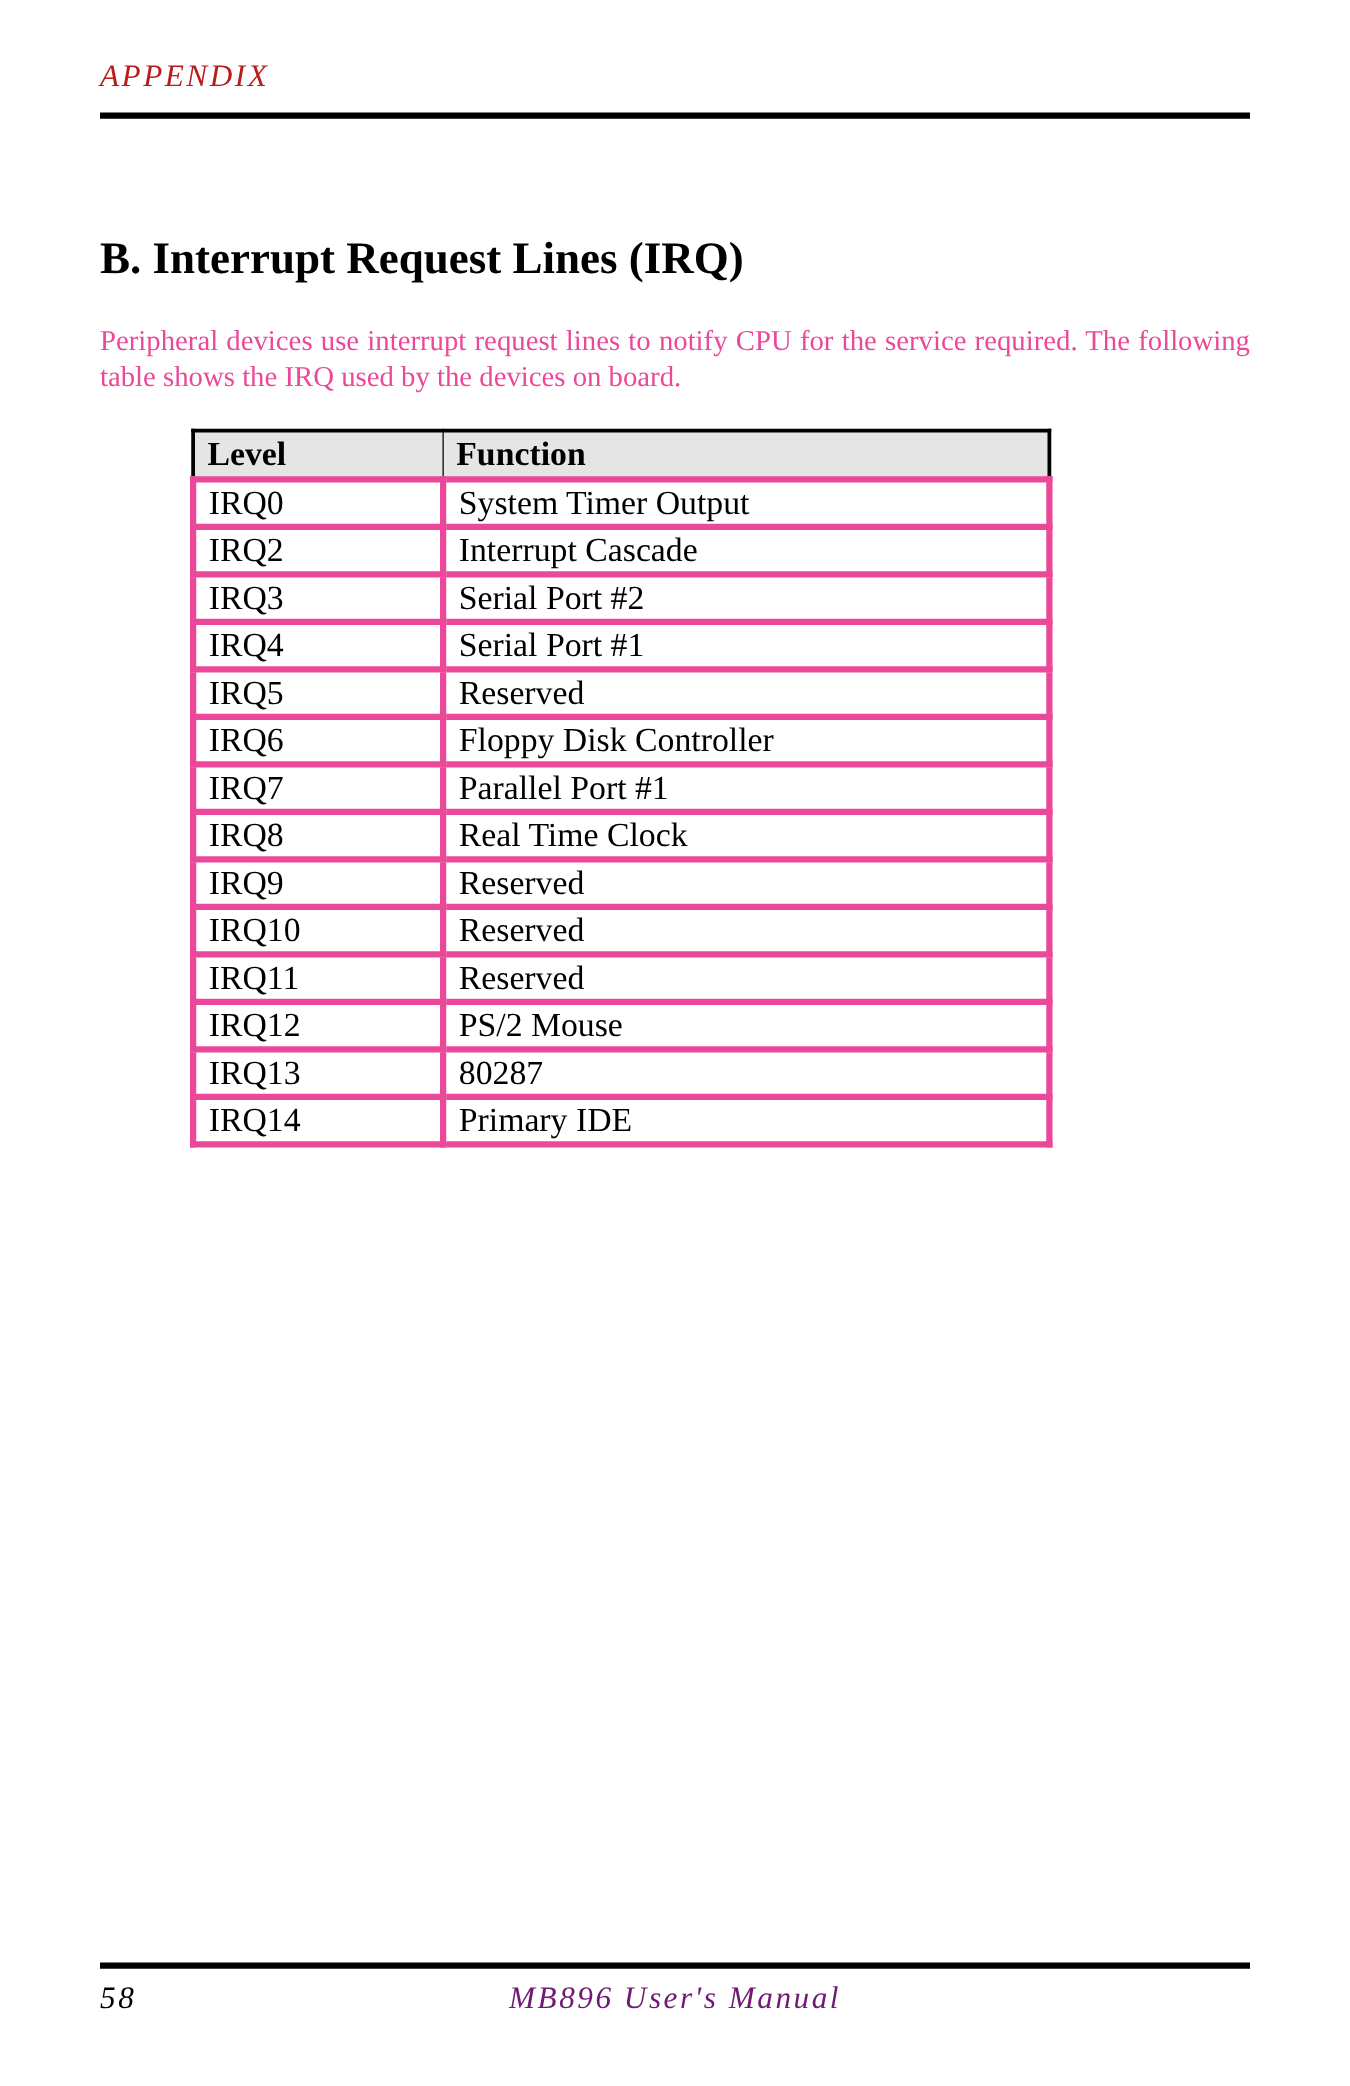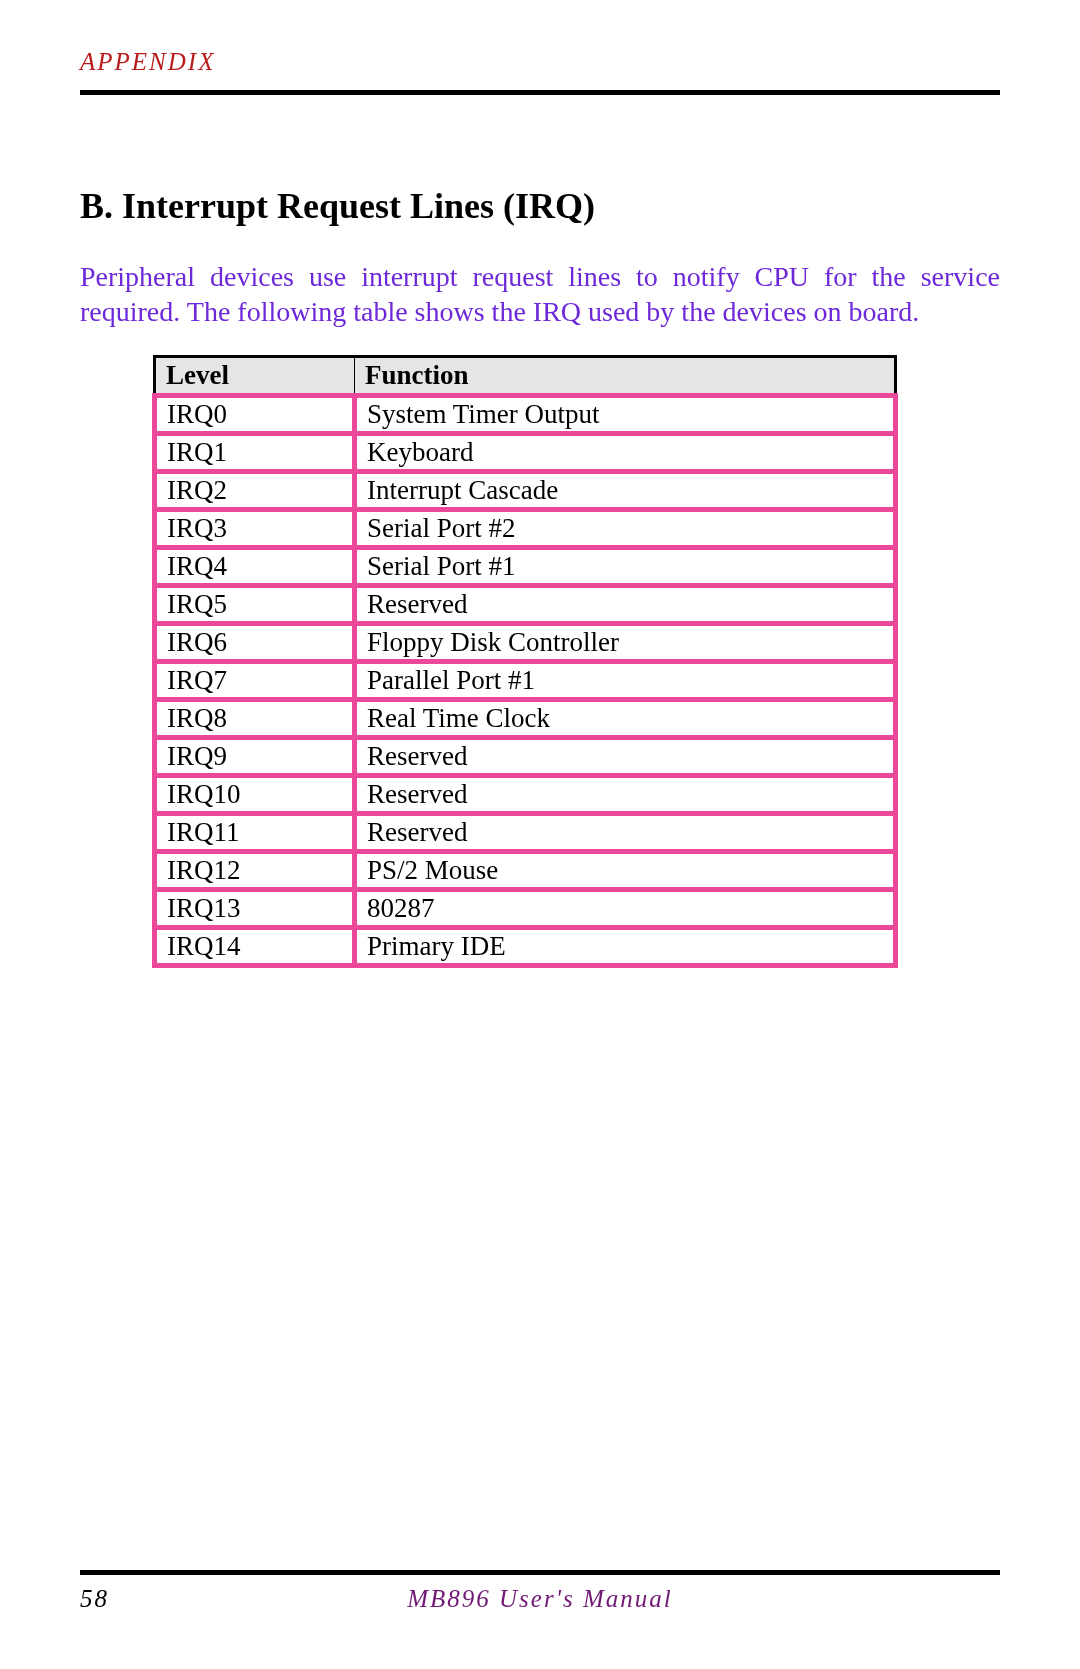--- a/index.html
+++ b/index.html
@@ -33,30 +33,30 @@
     .content {
       padding-top: 90px;
     }
     .section-heading {
       font-size: 36px;
       font-weight: bold;
       color: #000;
       margin-bottom: 32px;
     }
     .intro-text {
-      font-size: 28px;
-      color: #6d28d9;
+      font-size: 23px;
+      color: #ec4899;
       line-height: 1.25;
       text-align: justify;
       margin-bottom: 26px;
     }
     .irq-table {
       border-collapse: collapse;
       margin-left: 72px;
-      width: 746px;
+      width: 690px;
     }
     .irq-table th {
       background: #e5e5e5;
       font-weight: bold;
       font-size: 27px;
       text-align: left;
       padding: 2px 10px;
       border: 1px solid #000;
     }
     .irq-table th:first-child,
@@ -122,24 +122,20 @@
         <th>Level</th>
         <th>Function</th>
       </tr>
     </thead>
     <tbody id="irq-tbody">
     <tr>
           <td>IRQ0</td>
           <td>System Timer Output</td>
         </tr>
         <tr>
-          <td>IRQ1</td>
-          <td>Keyboard</td>
-        </tr>
-        <tr>
           <td>IRQ2</td>
           <td>Interrupt Cascade</td>
         </tr>
         <tr>
           <td>IRQ3</td>
           <td>Serial Port #2</td>
         </tr>
         <tr>
           <td>IRQ4</td>
           <td>Serial Port #1</td>

